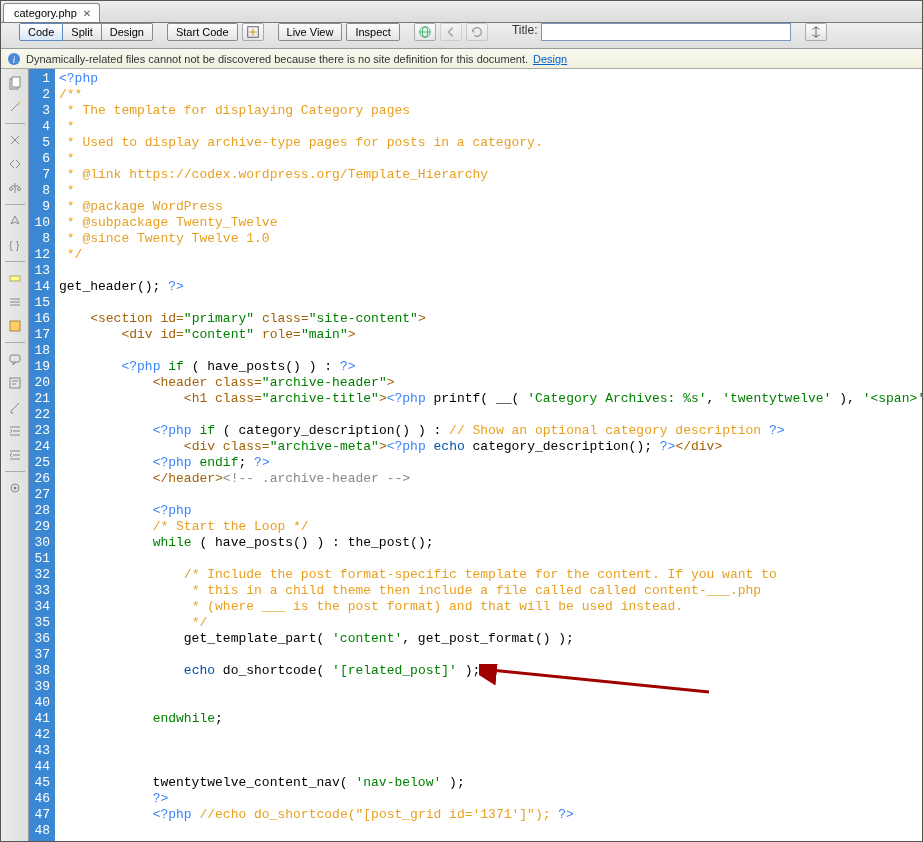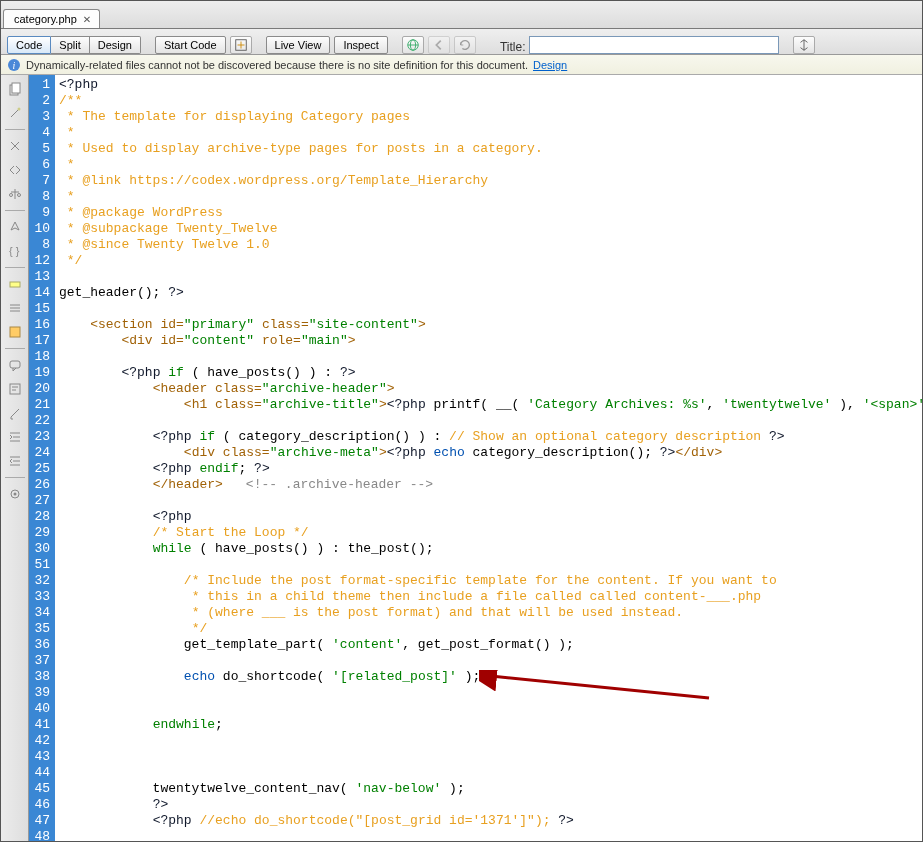--- a/index.html
+++ b/index.html
@@ -1,21 +1,21 @@
 <!DOCTYPE html>
 <html><head>
 <meta charset="utf-8">
 <style>
 * { margin: 0; padding: 0; box-sizing: border-box; }
 body { font-family: Tahoma, Arial, sans-serif; font-size: 11px; background: #808080; width: 923px; height: 842px; overflow: hidden; }
 .app { width: 923px; height: 842px; display: flex; flex-direction: column; border: 1px solid #555; }
-.tabbar { background: linear-gradient(#eee, #dcdcdc); height: 28px; display: flex; align-items: flex-end; padding-left: 2px; border-bottom: 1px solid #7a7a7a; }
+.tabbar { background: linear-gradient(#eee, #dcdcdc); height: 22px; display: flex; align-items: flex-end; padding-left: 2px; border-bottom: 1px solid #7a7a7a; }
 .tab { background: #fdfdfd; border: 1px solid #888; border-bottom: none; padding: 3px 8px 3px 10px; font-size: 11px; display: flex; align-items: center; gap: 6px; border-radius: 3px 3px 0 0; }
 .tab .x { font-size: 10px; color: #555; cursor: pointer; }
-.toolbar { background: linear-gradient(#efefef, #dedede); height: 26px; display: flex; align-items: flex-end; padding: 0 6px; gap: 4px; border-bottom: 1px solid #999; }
+.toolbar { background: linear-gradient(#efefef, #dedede); height: 26px; display: flex; align-items: flex-start; padding: 0 18px; gap: 4px; border-bottom: 1px solid #999; }
 .btn { background: linear-gradient(#fdfdfd, #e4e4e4); border: 1px solid #8a8a8a; border-radius: 2px; padding: 2px 8px; font-size: 11px; cursor: pointer; height: 18px; line-height: 13px; }
 .btn.active { background: linear-gradient(#fff, #d8e8f8); border-color: #5a8ac0; }
 .btngrp { display: flex; }
 .btngrp .btn:first-child { border-radius: 2px 0 0 2px; }
 .btngrp .btn:not(:first-child) { border-left: none; border-radius: 0; }
 .btngrp .btn:last-child { border-radius: 0 2px 2px 0; }
 .iconbtn { width: 22px; height: 18px; background: linear-gradient(#fdfdfd, #e4e4e4); border: 1px solid #aaa; border-radius: 2px; display: flex; align-items: center; justify-content: center; cursor: pointer; }
 .icon-sm { width: 14px; height: 14px; display: inline-block; }
 .sep { width: 6px; }
 .title-lbl { font-size: 12px; color: #333; }
@@ -24,26 +24,26 @@
 .infobar a { color: #0060cc; text-decoration: underline; cursor: pointer; }
 .main { flex: 1; display: flex; background: #fff; overflow: hidden; }
 .vgutter { width: 28px; background: linear-gradient(90deg, #ececec, #dedede); border-right: 1px solid #999; display: flex; flex-direction: column; align-items: center; padding-top: 4px; gap: 4px; }
 .vbtn { width: 20px; height: 20px; display: flex; align-items: center; justify-content: center; cursor: pointer; border-radius: 2px; }
 .vdiv { width: 20px; height: 1px; background: #aaa; margin: 2px 0; }
 .code-area { flex: 1; display: flex; overflow: hidden; position: relative; }
 .linenums { background: #3a87d4; color: #fff; font-family: "Courier New", monospace; font-size: 13px; text-align: right; padding: 2px 5px 2px 5px; line-height: 16px; user-select: none; min-width: 26px; }
 .linenums div { height: 16px; }
 .code { flex: 1; font-family: "Courier New", monospace; font-size: 13px; line-height: 16px; padding: 2px 0 2px 4px; white-space: pre; overflow: hidden; color: #000; }
 .code div { height: 16px; }
-.t-red { color: #0f172a; }
+.t-red { color: #3b82f6; }
 .t-org { color: #e8a020; }
 .t-blue { color: #a16207; }
 .t-green { color: #008000; }
 .t-nblue { color: #0050b0; }
-.t-gray { color: #888; margin-left: 23px; }
+.t-gray { color: #888; }
 .arrow { position: absolute; pointer-events: none; }
 </style>
 </head>
 <body>
 
 <div class="app">
   <div class="tabbar">
     <div class="tab">
       <span>category.php</span>
       <span class="x">✕</span>

